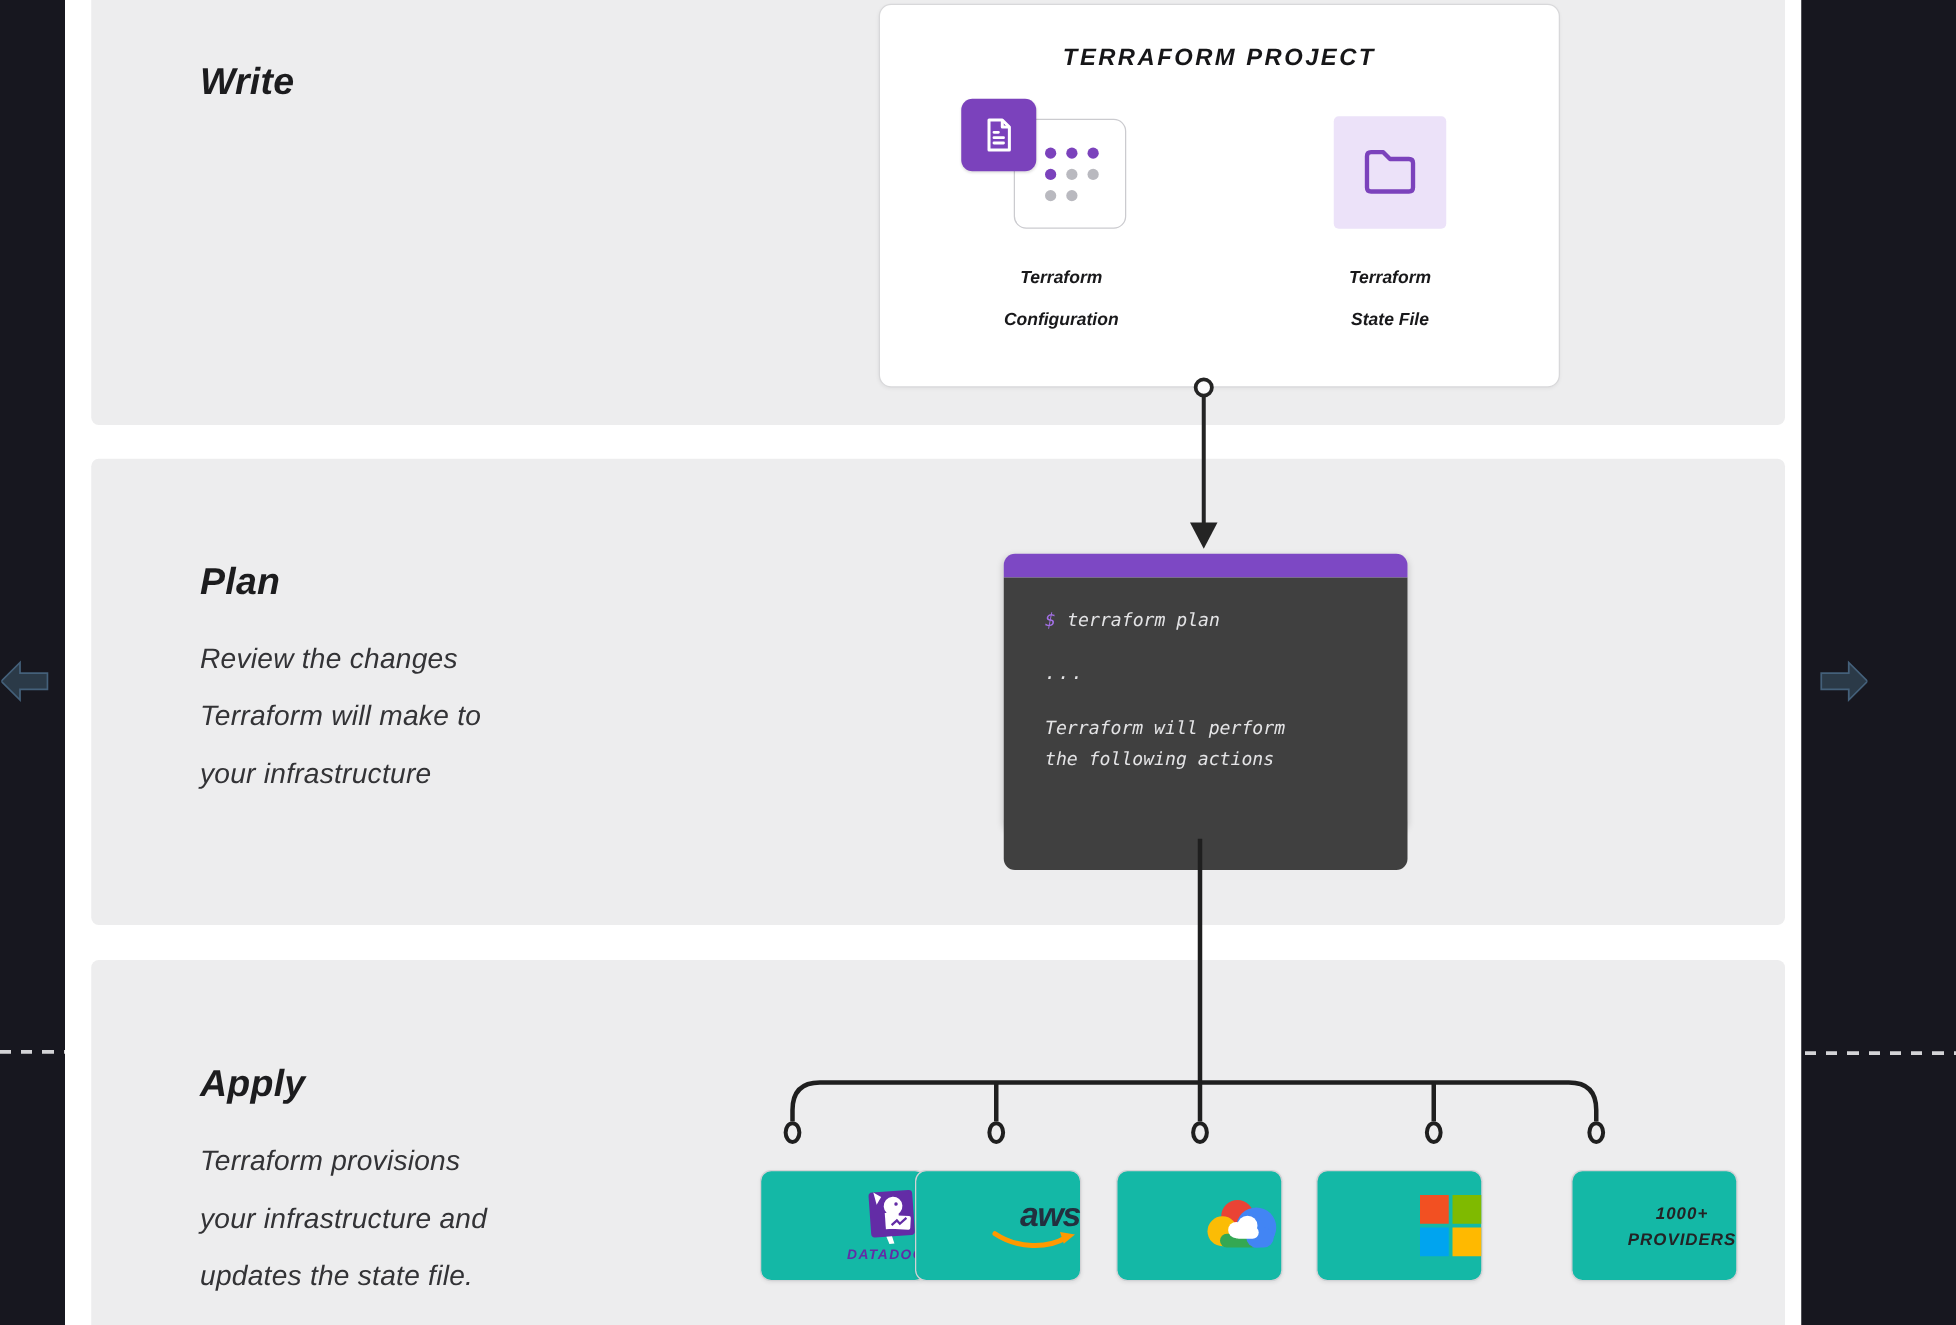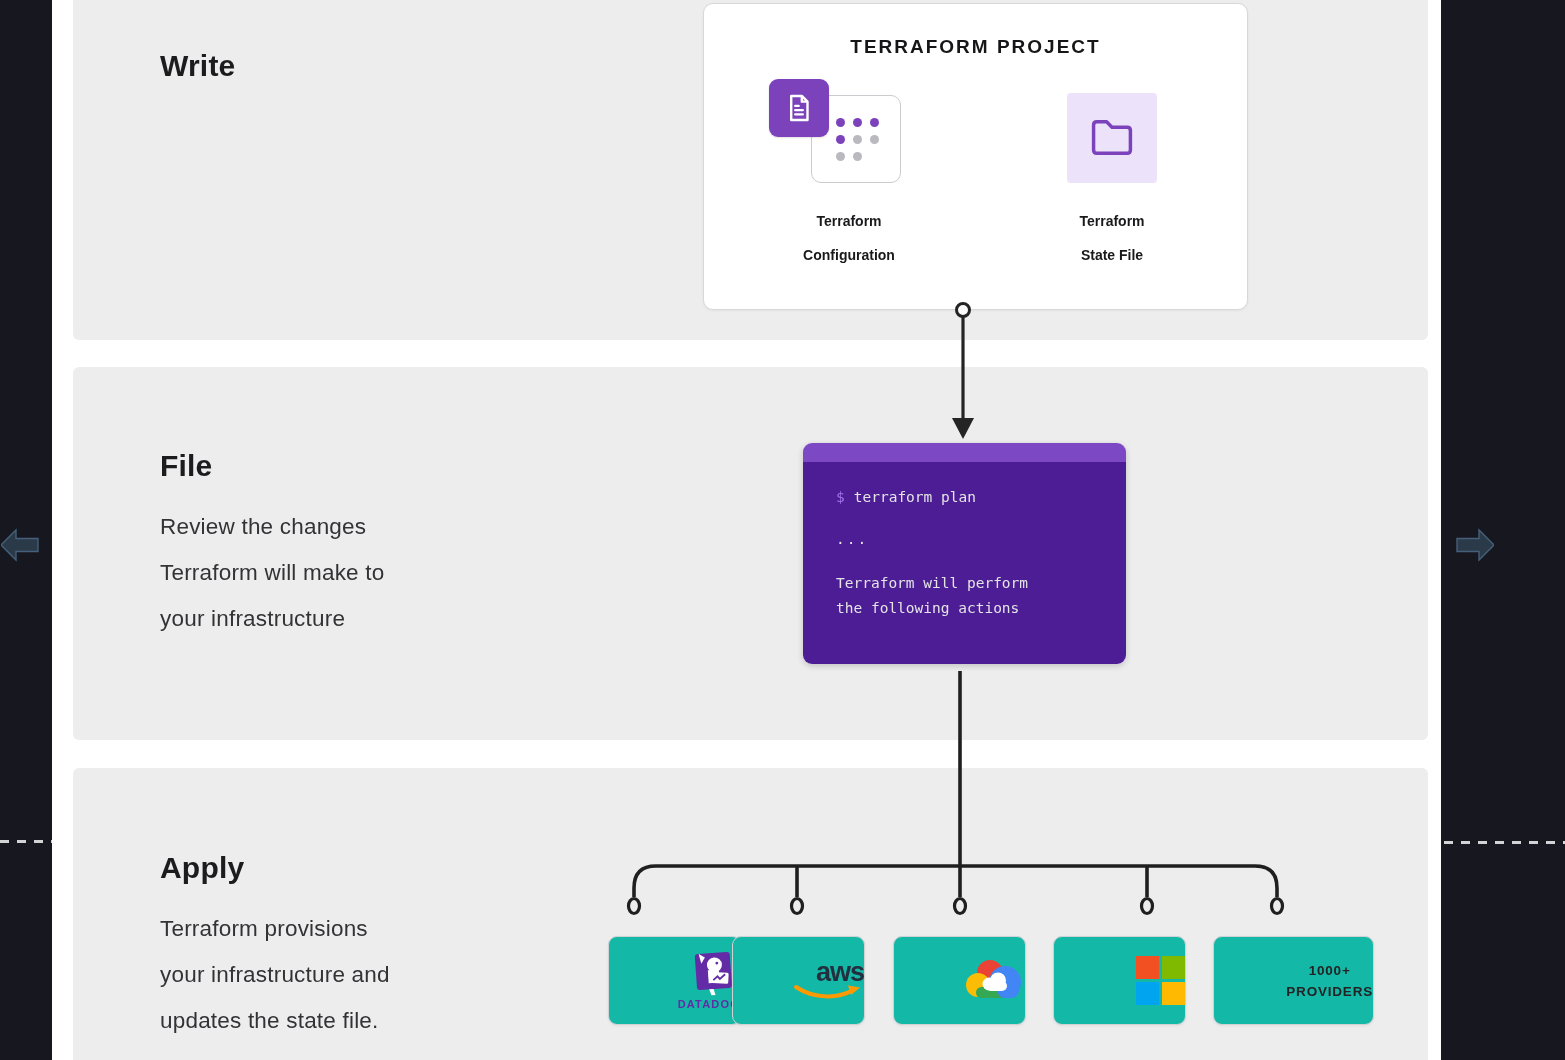--- a/index.html
+++ b/index.html
@@ -1,17 +1,17 @@
 <!DOCTYPE html>
 <html><head>
 <meta charset="utf-8">
 <style>
   html,body{margin:0;padding:0;background:#ffffff;}
   .canvas{position:relative;width:1565px;height:1060px;overflow:hidden;background:#ffffff;
-          font-family:"Liberation Sans",sans-serif;-webkit-font-smoothing:antialiased;}
+          font-family:"Liberation Sans",sans-serif;font-style:italic;-webkit-font-smoothing:antialiased;}
 
   
   .rail{position:absolute;top:0;height:1060px;background:#17171f;}
   .rail.left{left:0;width:52px;}
   .rail.right{left:1441px;width:124px;}
   .nav-arrow{position:absolute;}
   .dash-line{position:absolute;height:3px;
              background:repeating-linear-gradient(90deg,#d3d3d6 0 9px,transparent 9px 17px);}
 
   
@@ -48,58 +48,58 @@
   .dot.hide{visibility:hidden;}
   .doc-square{position:absolute;left:0;top:0;width:60px;height:58px;background:#7b42bc;border-radius:9px;
               display:flex;align-items:center;justify-content:center;box-shadow:0 1px 2px rgba(0,0,0,.12);}
   .state-square{position:absolute;left:363px;top:89px;width:90px;height:90px;background:#ece2f9;border-radius:4px;
                 display:flex;align-items:center;justify-content:center;}
 
   
   .terminal{position:absolute;left:803px;top:443px;width:323px;height:221px;z-index:2;
             border-radius:9px;box-shadow:0 2px 6px rgba(0,0,0,.18);}
   .term-bar{height:19px;background:#7d48c4;border-radius:9px 9px 0 0;}
-  .term-body{height:202px;background:#4c1d95;border-radius:0 0 9px 9px;box-sizing:border-box;
+  .term-body{height:234px;background:#404040;border-radius:0 0 9px 9px;box-sizing:border-box;
              padding:27px 10px 0 33px;font-family:"DejaVu Sans Mono",monospace;
              font-size:14.5px;color:#e4e4e6;}
   .term-line1{margin-bottom:26px;}
   .term-ellipsis{margin-bottom:24px;letter-spacing:2px;}
   .term-out{line-height:25px;}
   .prompt{color:#a471e8;}
   .cmd{margin-left:9px;}
 
   
   .connectors{position:absolute;left:0;top:0;z-index:3;pointer-events:none;}
 
   
   .provider-card{position:absolute;top:936px;width:131px;height:87px;background:#14b8a6;
                  border:1.5px solid #d2d2d5;border-radius:9px;box-shadow:0 1px 3px rgba(0,0,0,.06);
                  display:flex;flex-direction:column;align-items:flex-end;justify-content:center;z-index:2;}
-  .pc-1{left:572px;margin-left:36px;} .pc-2{left:732px;} .pc-3{left:893px;} .pc-4{left:1053px;} .pc-5{left:1213px;padding-left:28px;}
+  .pc-1{left:572px;margin-left:36px;} .pc-2{left:732px;} .pc-3{left:893px;} .pc-4{left:1053px;} .pc-5{left:1257px;}
   .dd-wordmark{font-size:11px;font-weight:800;letter-spacing:1.2px;color:#632ca6;margin-top:1px;}
   .aws-wordmark{font-size:27px;font-weight:700;letter-spacing:-1px;color:#232f3e;line-height:24px;}
   .ms-grid{display:grid;grid-template-columns:23px 23px;grid-template-rows:23px 23px;gap:3px;}
   .ms-sq{width:23px;height:23px;}
   .providers-label{font-size:13.5px;font-weight:700;letter-spacing:.8px;color:#232325;
                    line-height:21px;text-align:center;}
 </style>
 </head>
 <body>
 
 <div class="canvas">
 
   <div class="band write"></div>
   <div class="band plan"></div>
   <div class="band apply"></div>
 
   <div class="step-text write">
     <h2>Write</h2>
   </div>
   <div class="step-text plan">
-    <h2>File</h2>
+    <h2>Plan</h2>
     <div class="step-body">
       <div>Review the changes</div>
       <div>Terraform will make to</div>
       <div>your infrastructure</div>
     </div>
   </div>
   <div class="step-text apply">
     <h2>Apply</h2>
     <div class="step-body">
       <div>Terraform provisions</div>

